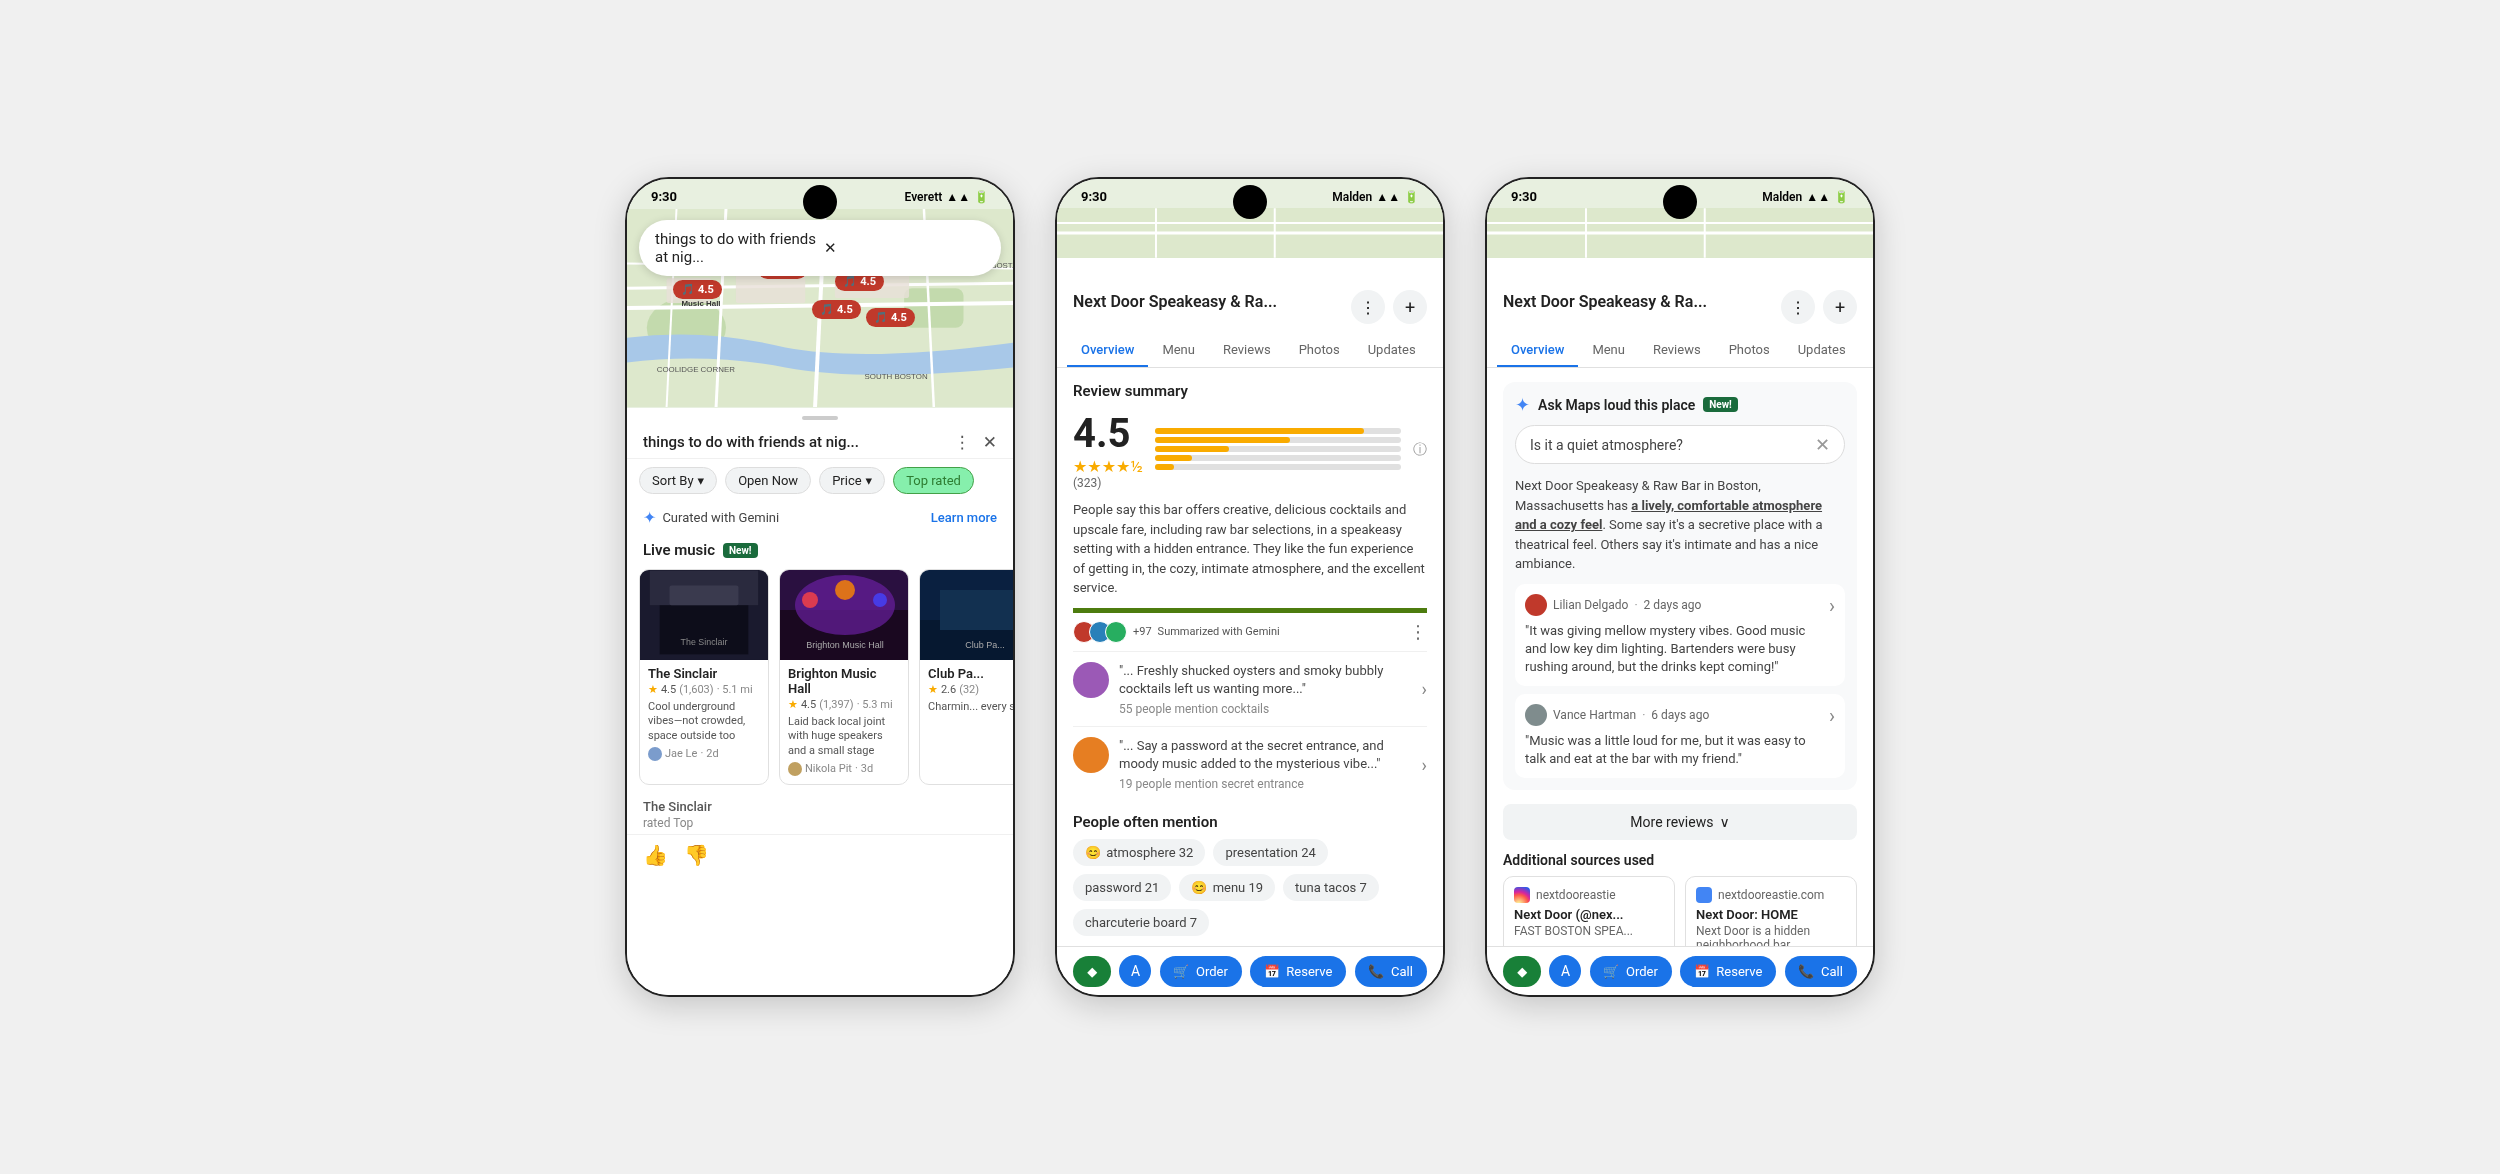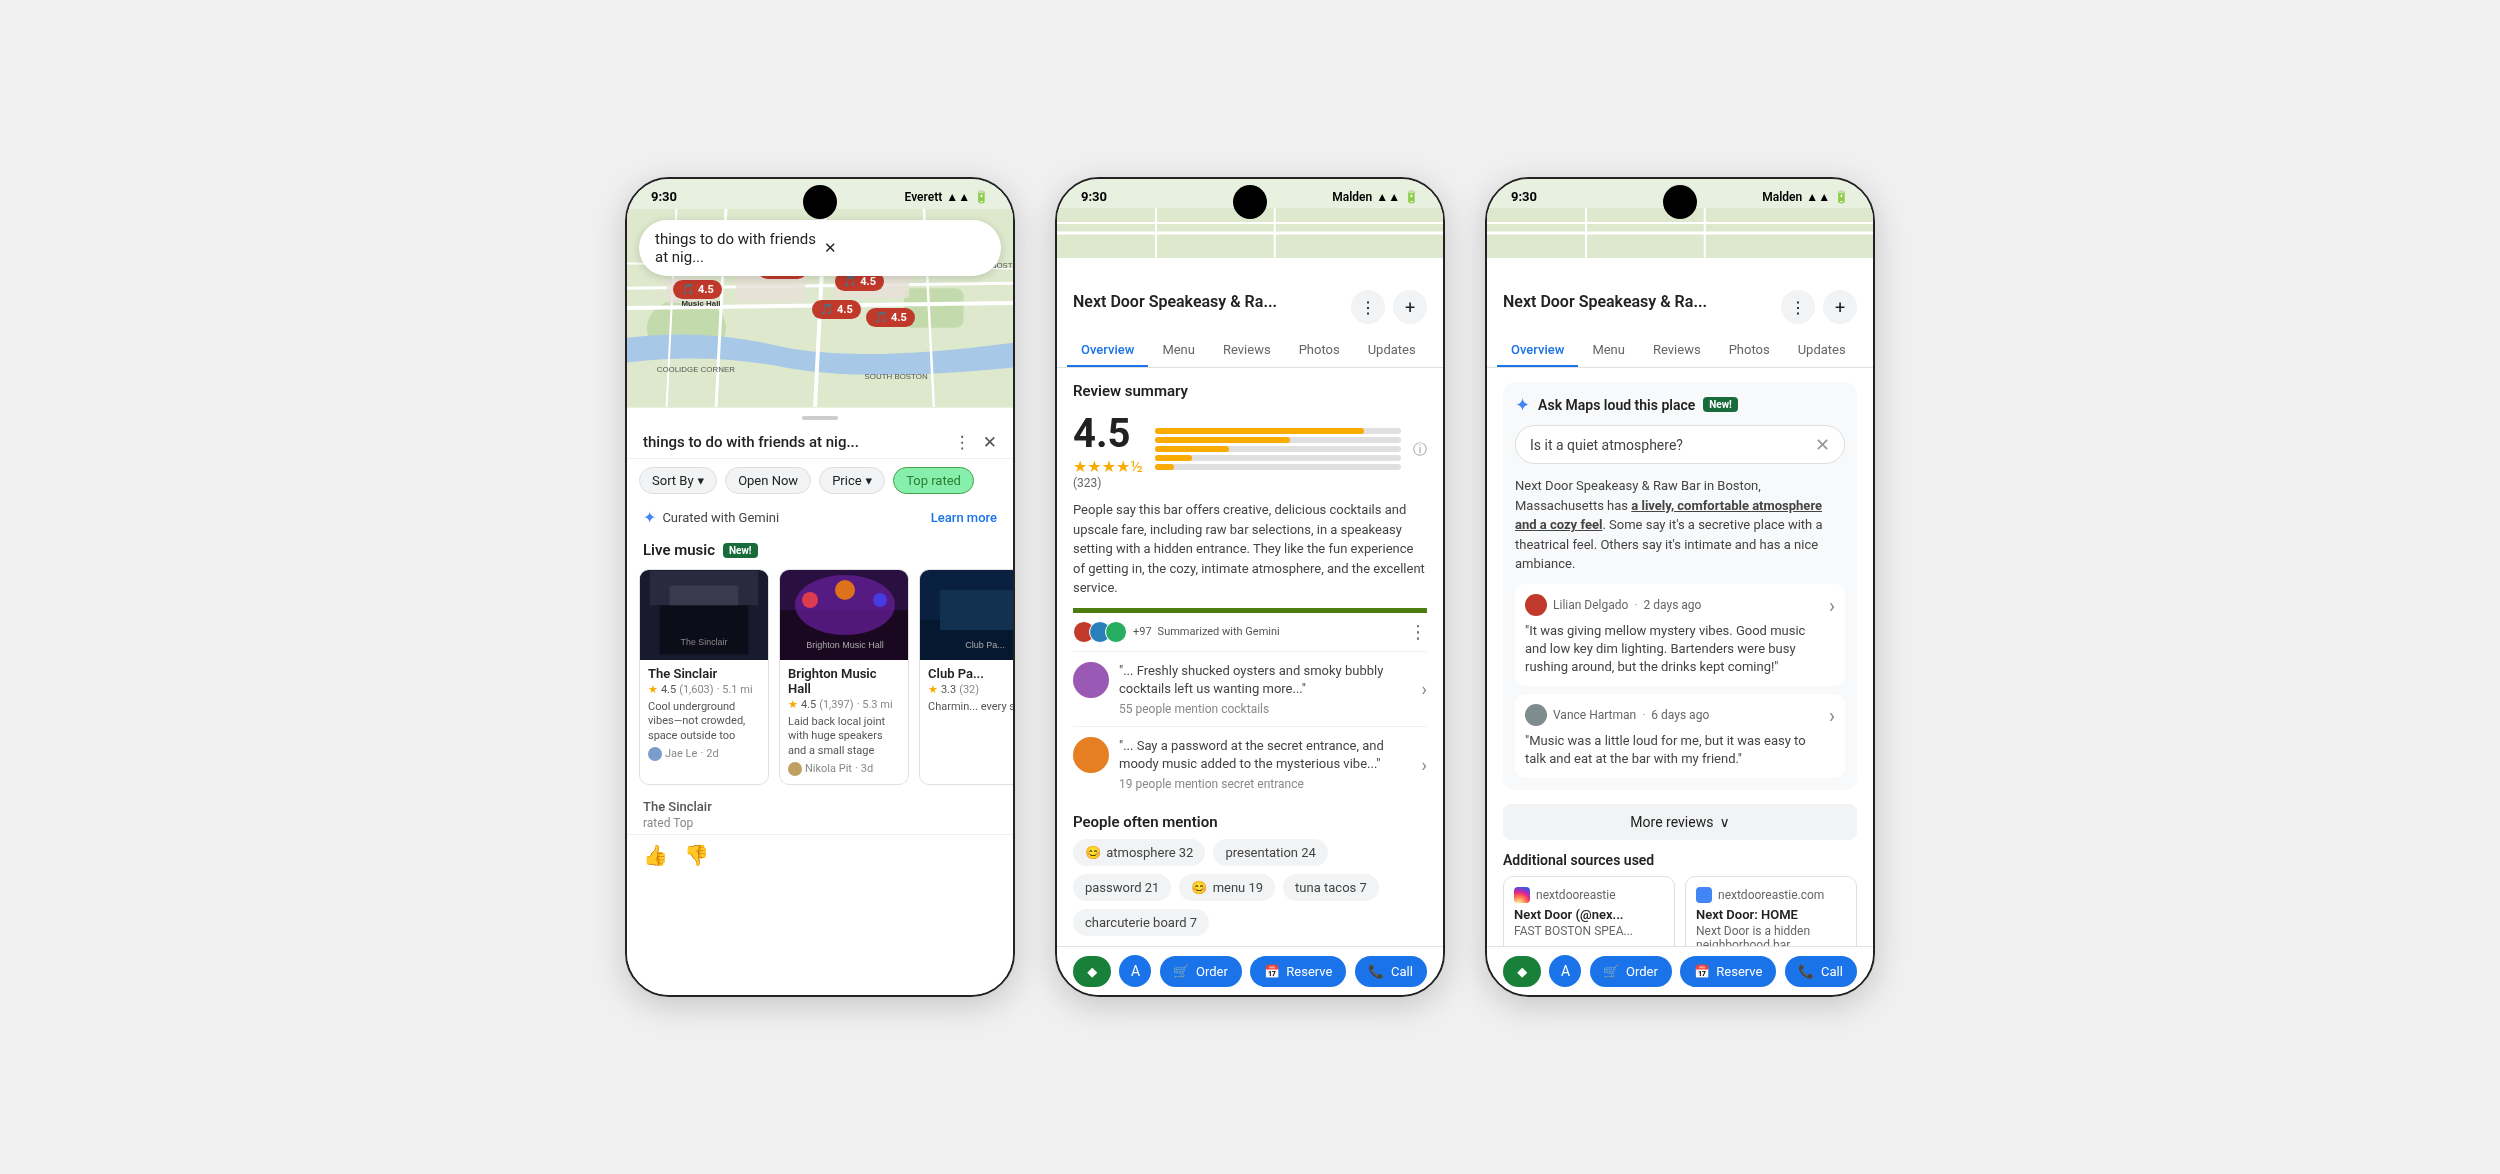--- a/index.html
+++ b/index.html
@@ -520,21 +520,21 @@
               <rect width="130" height="90" fill="#0a2040"></rect>
               <rect x="0" y="50" width="130" height="40" fill="#061830"></rect>
               <rect x="20" y="20" width="90" height="40" fill="#123050"></rect>
               <text x="65" y="78" font-size="9" fill="#aaa" text-anchor="middle" font-family="Arial">Club Pa...</text>
             </svg>
           </div>
           <div class="place-card-info">
             <div class="place-card-name">Club Pa...</div>
             <div class="place-card-rating">
               <span class="stars">★</span>
-              <span>3.3</span>
+              <span>2.6</span>
               <span style="color:#888;">(<span>32</span>)</span>
             </div>
             <div class="place-card-desc">Charmin... every se...</div>
           </div>
         </div>
       </div>
 
       <div style="padding:4px 16px 2px; font-size:13px; color:#555; font-weight:500;">
         <span>The Sinclair</span>
       </div>

